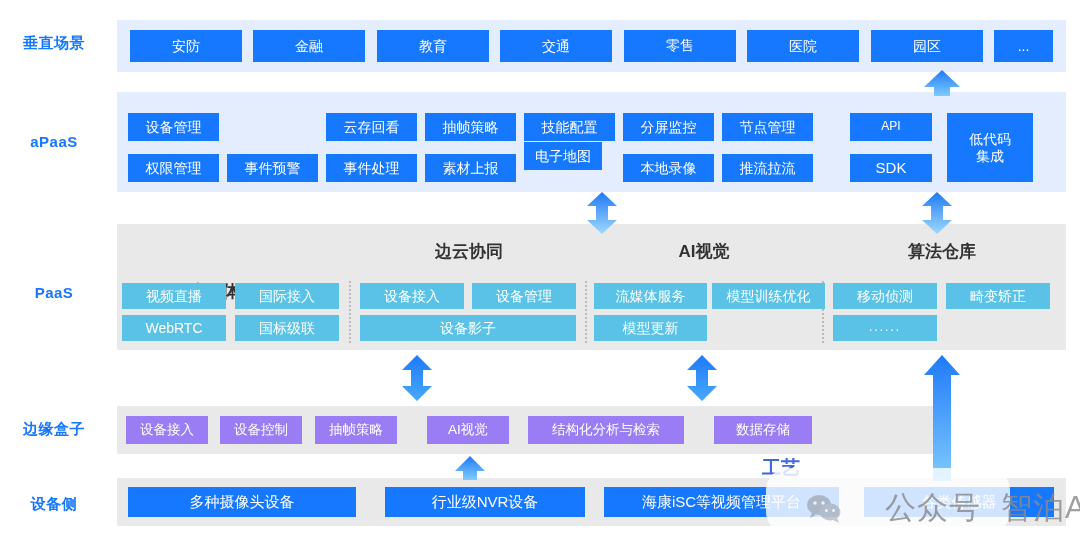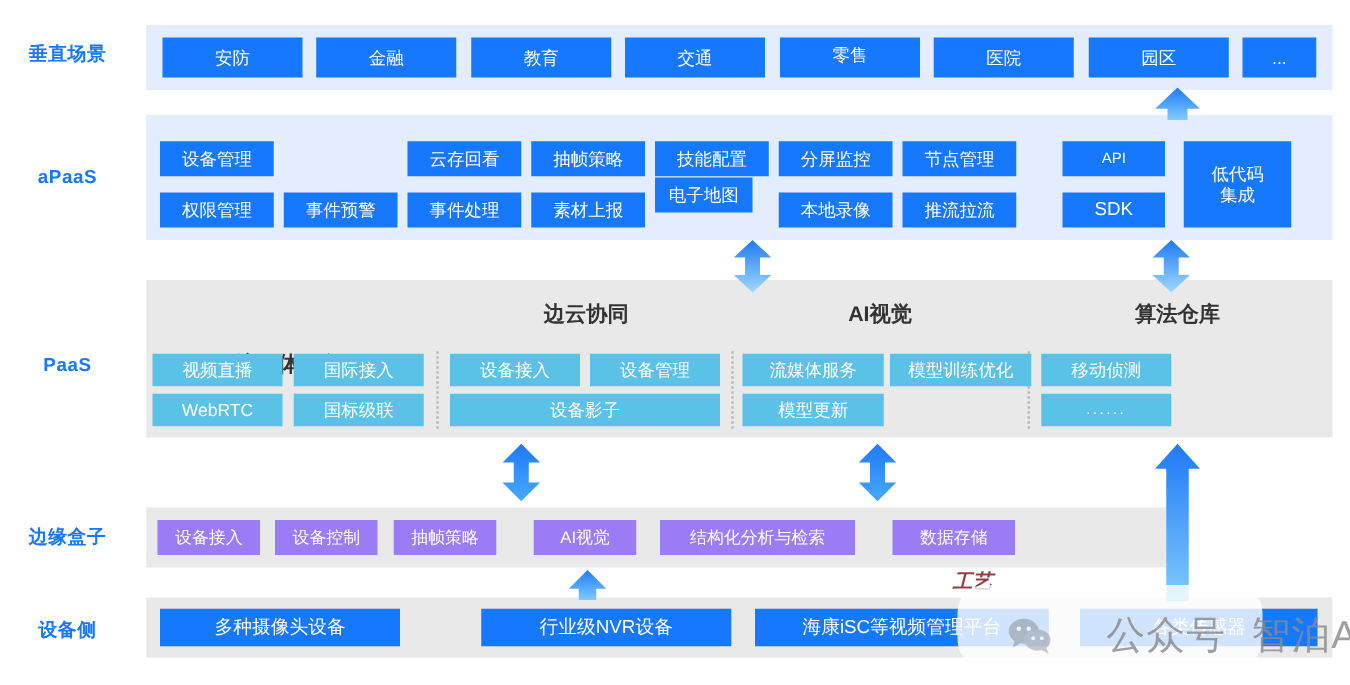--- a/index.html
+++ b/index.html
@@ -49,22 +49,22 @@
 
   
   .wm-bubble{
     position:absolute; border-radius:22px; background:rgba(255,255,255,.80);
   }
   .wm-text{
     position:absolute; color:#8a8a8a; font-size:31px; letter-spacing:1px;
     white-space:nowrap; opacity:.82;margin-left:37px;
   }
   .wm-ghost{
-    position:absolute; color:#7f1d1d; font-size:16px; font-weight:700;
-    white-space:nowrap; opacity:.85;font-style:italic;
+    position:absolute; color:#1d4ed8; font-size:19px; font-weight:700;
+    white-space:nowrap; opacity:.85;
   }
   .wm-icon{ position:absolute; opacity:.55; }
 </style>
 </head>
 <body>
 
 <div id="canvas">
 
   <div class="side-label cn" style="top:34px;">垂直场景</div>
   <div class="side-label en" style="top:133px;">aPaaS</div>
@@ -126,34 +126,35 @@
 
   <div class="chip chip-cyan" style="position:absolute; left:360px; top:283px; width:104px; height:26px;">设备接入</div>
   <div class="chip chip-cyan" style="position:absolute; left:472px; top:283px; width:104px; height:26px;">设备管理</div>
   <div class="chip chip-cyan" style="position:absolute; left:360px; top:315px; width:216px; height:26px;">设备影子</div>
 
   <div class="chip chip-cyan" style="position:absolute; left:594px; top:283px; width:113px; height:26px;">流媒体服务</div>
   <div class="chip chip-cyan" style="position:absolute; left:712px; top:283px; width:113px; height:26px;">模型训练优化</div>
   <div class="chip chip-cyan" style="position:absolute; left:594px; top:315px; width:113px; height:26px;">模型更新</div>
 
   <div class="chip chip-cyan" style="position:absolute; left:833px; top:283px; width:104px; height:26px;">移动侦测</div>
+  <div class="chip chip-cyan" style="position:absolute; left:946px; top:283px; width:104px; height:26px;">畸变矫正</div>
   <div class="chip chip-cyan" style="position:absolute; left:833px; top:315px; width:104px; height:26px; font-size:12px; letter-spacing:2px;">......</div>
 
   <div class="band band-gray" style="left:117px; top:406px; width:816px; height:48px;"></div>
 
   <div class="chip chip-purple" style="position:absolute; left:126px; top:416px; width:82px; height:28px;">设备接入</div>
   <div class="chip chip-purple" style="position:absolute; left:220px; top:416px; width:82px; height:28px;">设备控制</div>
   <div class="chip chip-purple" style="position:absolute; left:315px; top:416px; width:82px; height:28px;">抽帧策略</div>
   <div class="chip chip-purple" style="position:absolute; left:427px; top:416px; width:82px; height:28px;">AI视觉</div>
   <div class="chip chip-purple" style="position:absolute; left:528px; top:416px; width:156px; height:28px;">结构化分析与检索</div>
   <div class="chip chip-purple" style="position:absolute; left:714px; top:416px; width:98px; height:28px;">数据存储</div>
 
   <div class="band band-gray" style="left:117px; top:478px; width:949px; height:48px;"></div>
 
-  <div class="chip chip-blue" style="position:absolute; left:128px; top:487px; width:192px; height:30px; font-size:15px;">多种摄像头设备</div>
+  <div class="chip chip-blue" style="position:absolute; left:128px; top:487px; width:228px; height:30px; font-size:15px;">多种摄像头设备</div>
   <div class="chip chip-blue" style="position:absolute; left:385px; top:487px; width:200px; height:30px; font-size:15px;">行业级NVR设备</div>
   <div class="chip chip-blue" style="position:absolute; left:604px; top:487px; width:235px; height:30px; font-size:15px;">海康iSC等视频管理平台</div>
   <div class="chip chip-blue" style="position:absolute; left:864px; top:487px; width:190px; height:30px; font-size:15px;">各类传感器</div>
 
   <svg class="arrow" style="left:920px; top:70px;" width="44" height="26" viewBox="0 0 44 26">
     <defs>
       <linearGradient id="gUp1" x1="0" y1="1" x2="0" y2="0">
         <stop offset="0%" stop-color="#7fcbfd"></stop>
           <stop offset="100%" stop-color="#1f7af8"></stop>
       </linearGradient>

